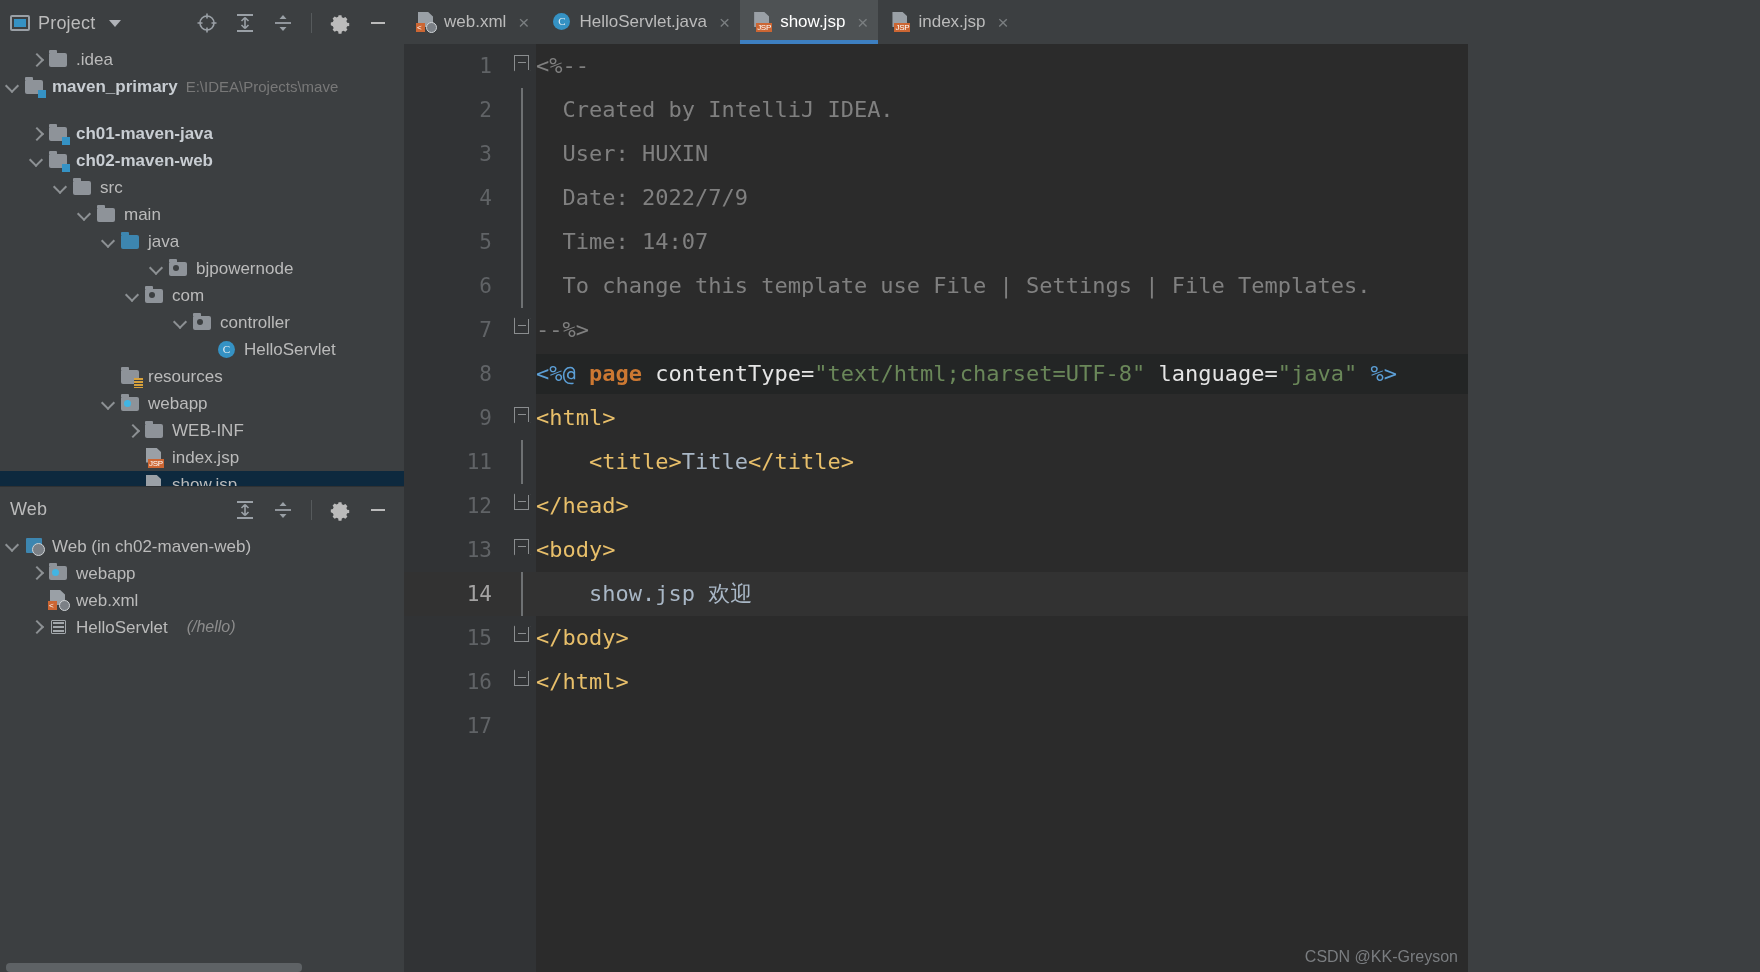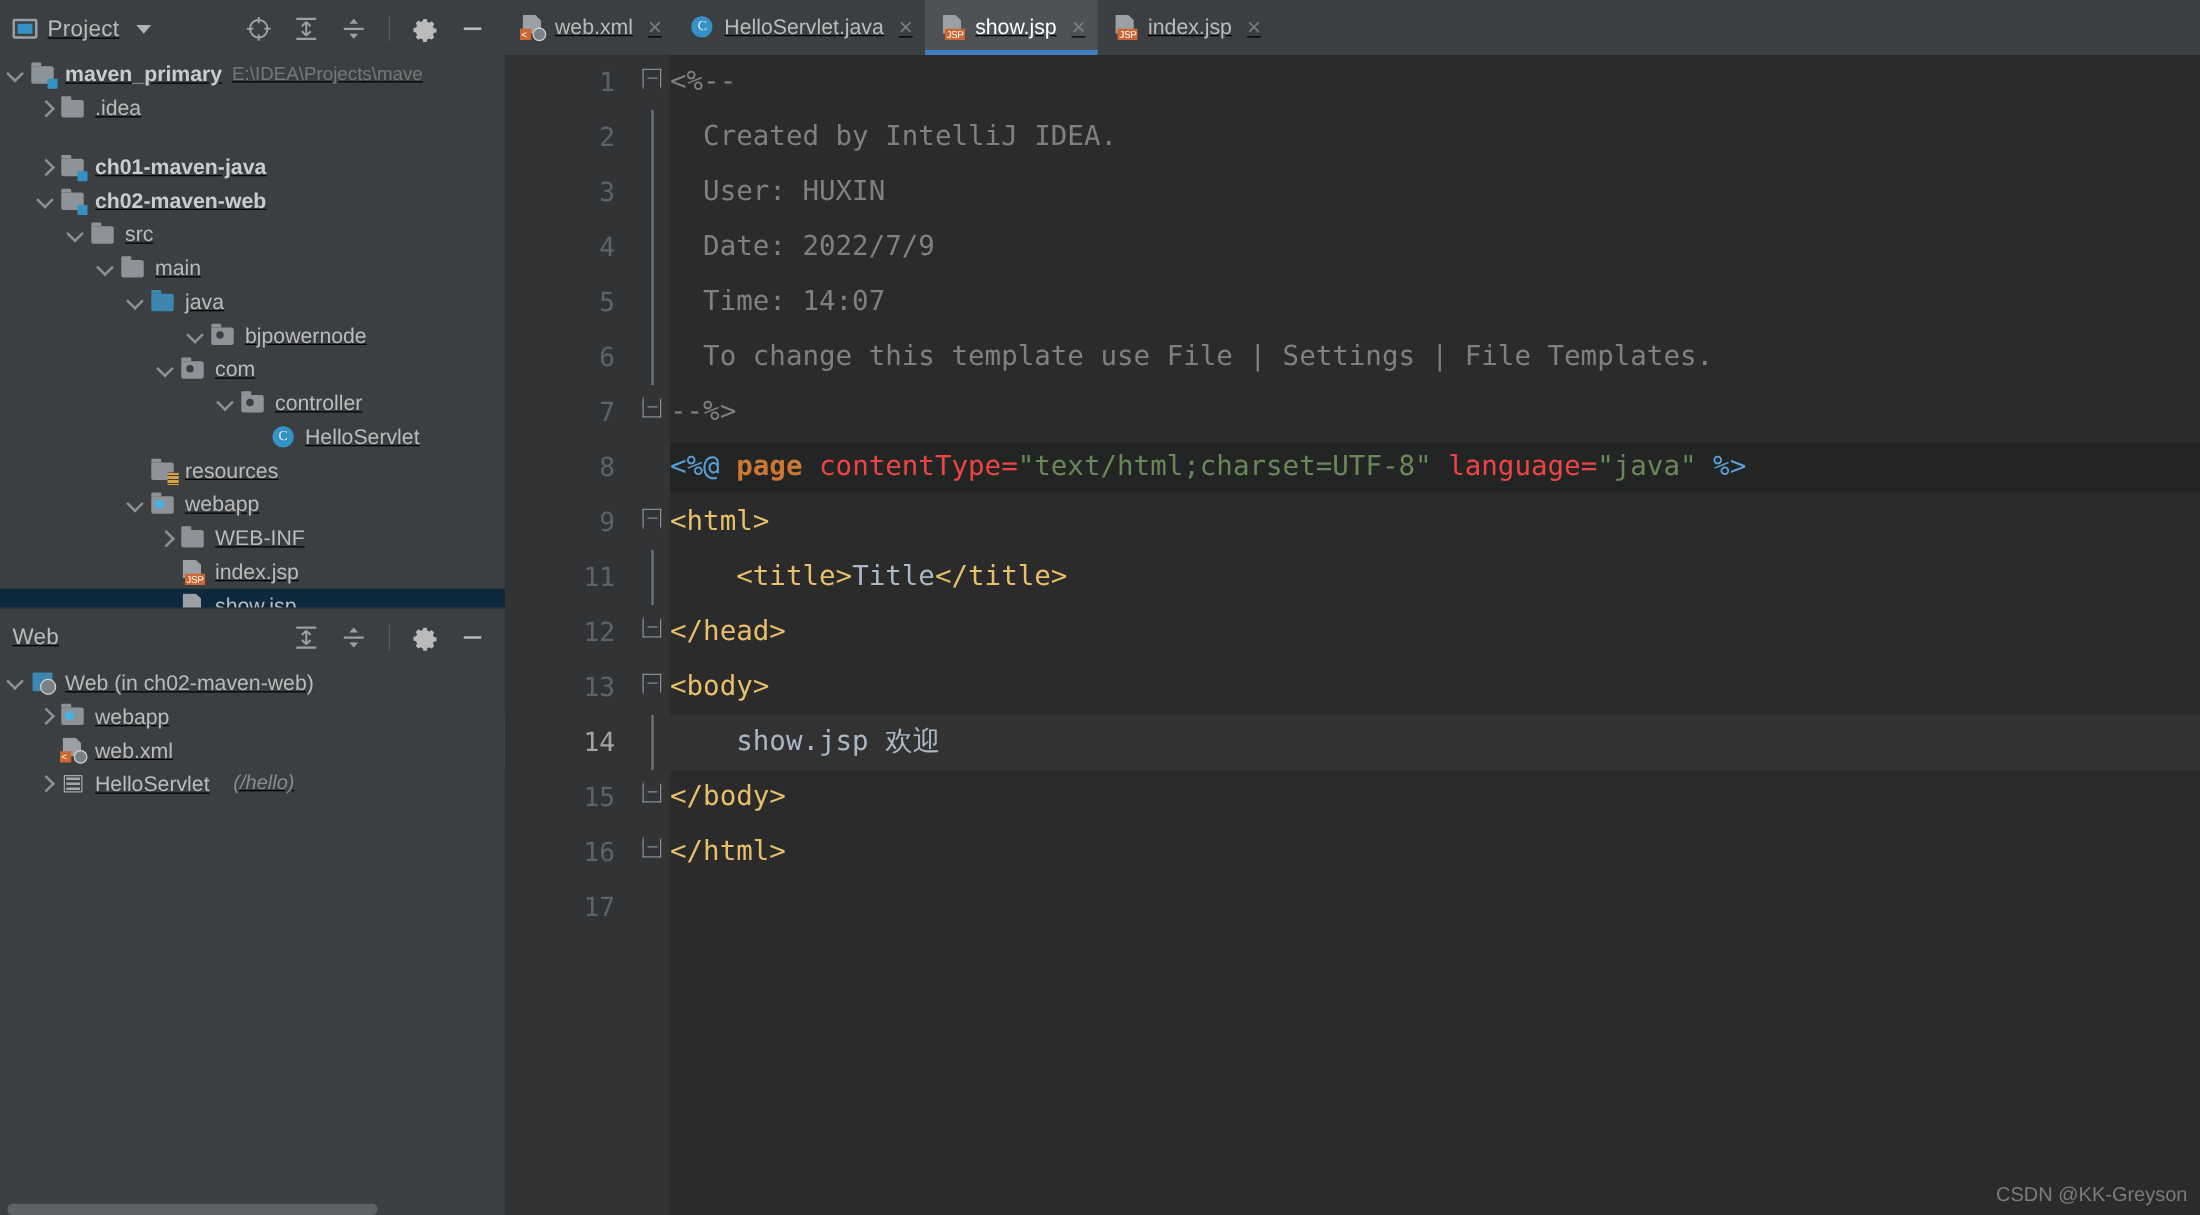--- a/index.html
+++ b/index.html
@@ -2,21 +2,21 @@
 <html><head>
 <meta charset="utf-8">
 <style>
   * { box-sizing: border-box; margin: 0; padding: 0; }
   html, body {
     width: 1760px; height: 972px;
     background: #3c3f41;
     font-family: "Liberation Sans", sans-serif;
     overflow: hidden;
   }
-  #app { position: relative; width: 1760px; height: 972px; display: flex; text-decoration: underline; }
+  #app { position: relative; width: 1468px; height: 972px; display: flex; }
 
   
   #left { width: 404px; height: 972px; background: #3c3f41; display: flex; flex-direction: column; position: relative; }
 
   .tool-header {
     height: 46px; display: flex; align-items: center;
     padding: 0 6px 0 10px; background: #3c3f41; flex-shrink: 0;
     position: relative;
   }
   .tool-header .th-title {
@@ -113,21 +113,21 @@
   .cline.caret .lnum { color: #a4a3a3; }
   .lnum { position:absolute; left:0; width:88px; text-align:right; top:0; height:44px; line-height:44px;
           color:#606366; font-size:21px; font-family:"DejaVu Sans Mono", monospace; }
   .ctext { position:absolute; left:132px; top:0; height:44px; line-height:44px; white-space:pre;
            font-family:"DejaVu Sans Mono", monospace; font-size:22px; color:#a9b7c6; }
 
   .g-comment { color:#808080; }
   .g-tag { color:#e8bf6a; }
   .g-dir { color:#5c9fd6; }
   .g-kw { color:#cc7832; font-weight:bold; }
-  .g-attrname { color:#ef4444;margin-top:16px; }
+  .g-attrname { color:#e5e5e5;margin-top:16px; }
   .g-str { color:#6a8759; }
   .g-text { color:#a9b7c6; }
   .dirline-bg { position:absolute; left:132px; right:0; top:2px; height:40px; background:#232525; }
 
   
   .fmark { position:absolute; left:0; width:27px; height:44px; }
   .fbox {
     position:absolute; left:5px; top:11px; width:15px; height:15px;
     border:1.5px solid #8a8d8f; background:#313335;
   }
@@ -185,35 +185,35 @@
         </span>
         <span class="icon-btn">
           <svg width="22" height="22" viewBox="0 0 22 22">
               <path d="M4 11h14" stroke="#bbbbbb" stroke-width="2"></path>
             </svg>
         </span>
       </span>
     </div>
 
     <div class="tree" id="project-tree">
+        <div class="trow" style="padding-left: 28px;">
+          <span class="chev "></span>
+          <span class="ficon">
+            <span class="folder"></span>
+          </span>
+          <span class="label">.idea</span>
+        </div>
         <div class="trow" style="padding-left: 4px;">
           <span class="chev down"></span>
           <span class="ficon">
             <span class="folder"></span>
             <span class="badge-sq"></span>
           </span>
           <span class="label bold">maven_primary</span>
           <span class="sub">E:\IDEA\Projects\mave</span>
-        </div>
-        <div class="trow" style="padding-left: 28px;">
-          <span class="chev "></span>
-          <span class="ficon">
-            <span class="folder"></span>
-          </span>
-          <span class="label">.idea</span>
         </div>
         <div class="trow" style="padding-left: 28px; margin-top: 20px;">
           <span class="chev "></span>
           <span class="ficon">
             <span class="folder"></span>
             <span class="badge-sq"></span>
           </span>
           <span class="label bold">ch01-maven-java</span>
         </div>
         <div class="trow" style="padding-left: 28px;">

